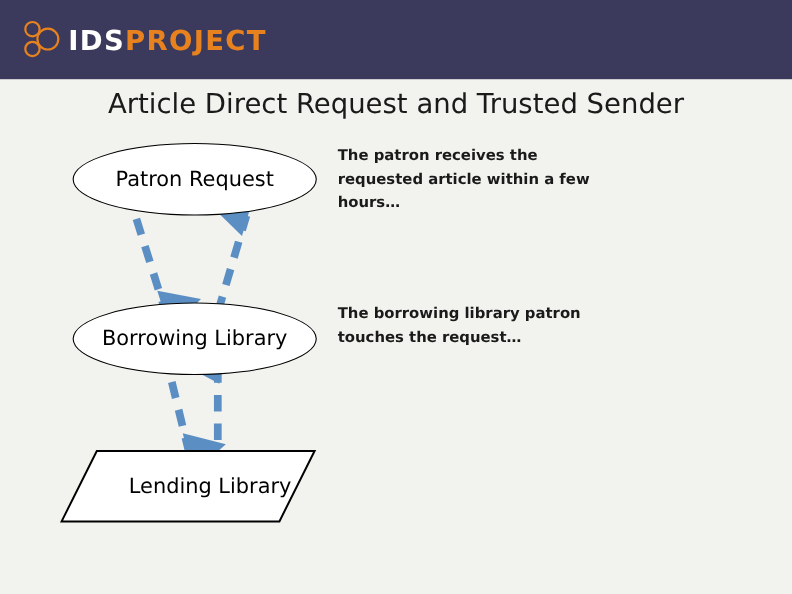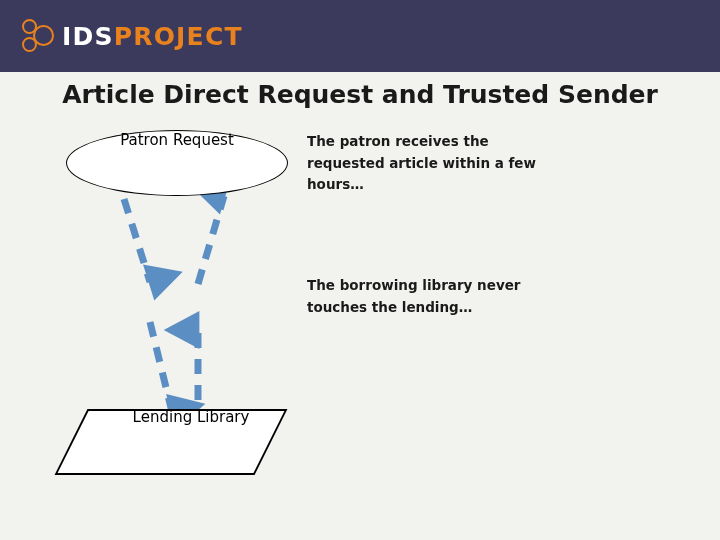--- a/index.html
+++ b/index.html
@@ -63,32 +63,32 @@
 
   
   #slide-title {
     position: absolute;
     left: 0; top: 80px;
     width: 720px;
     text-align: center;
     font-family: "DejaVu Sans", sans-serif;
     font-size: 25px;
     color: #1a1a1a;
-    font-weight: bold;
+    font-weight: normal;
   }
 
   
   .node {
     position: absolute;
     box-sizing: border-box;
     display: flex;
-    align-items: flex-start;
+    align-items: center;
     justify-content: center;
     font-family: "DejaVu Sans", sans-serif;
-    font-size: 15px;
+    font-size: 19px;
     color: #000000;
     background: #ffffff;
     border: 1.6px solid #000000;
   }
   .ellipse { border-radius: 50%; }
 
   #node-patron {
     left: 66px; top: 130px;
     width: 222px; height: 66px;
   }
@@ -170,24 +170,27 @@
 
     <line x1="150" y1="322" x2="172" y2="412" stroke="#5b8fc4" stroke-width="7" stroke-dasharray="15,11" marker-end="url(#arrowhead-down)"></line>
 
     <line x1="198" y1="400" x2="198" y2="330" stroke="#5b8fc4" stroke-width="7" stroke-dasharray="15,11" marker-end="url(#arrowhead-up)"></line>
   </svg>
 
   <div id="node-patron" class="node ellipse">
     <span>Patron Request</span>
   </div>
 
+  <div id="node-borrowing" class="node ellipse">
+    <span>Borrowing Library</span>
+  </div>
 
   <div id="node-lending" class="node">
     <svg class="para-svg" width="234" height="68" viewBox="0 0 234 68" xmlns="http://www.w3.org/2000/svg">
       <polygon points="34,2 232,2 200,66 2,66" fill="#ffffff" stroke="#000000" stroke-width="1.8"></polygon>
     </svg>
     <span class="para-label">Lending Library</span>
   </div>
 
   <div class="note" id="note-patron">The patron receives the requested article within a few hours…</div>
-  <div class="note" id="note-borrowing">The borrowing library never touches the lending…</div>
+  <div class="note" id="note-borrowing">The borrowing library patron touches the request…</div>
 
 </div>
 
 </body></html>

